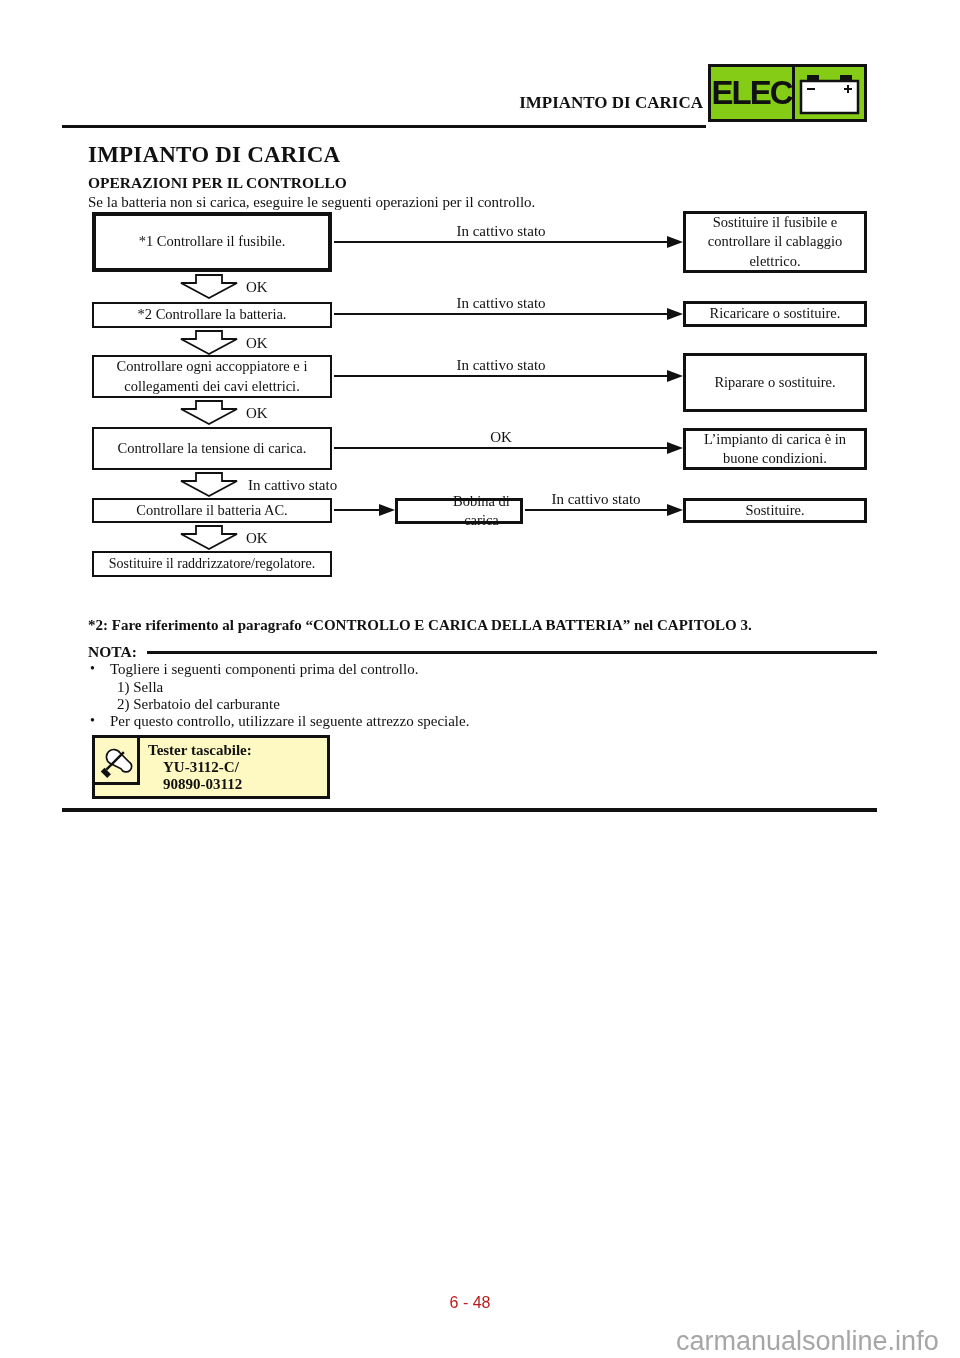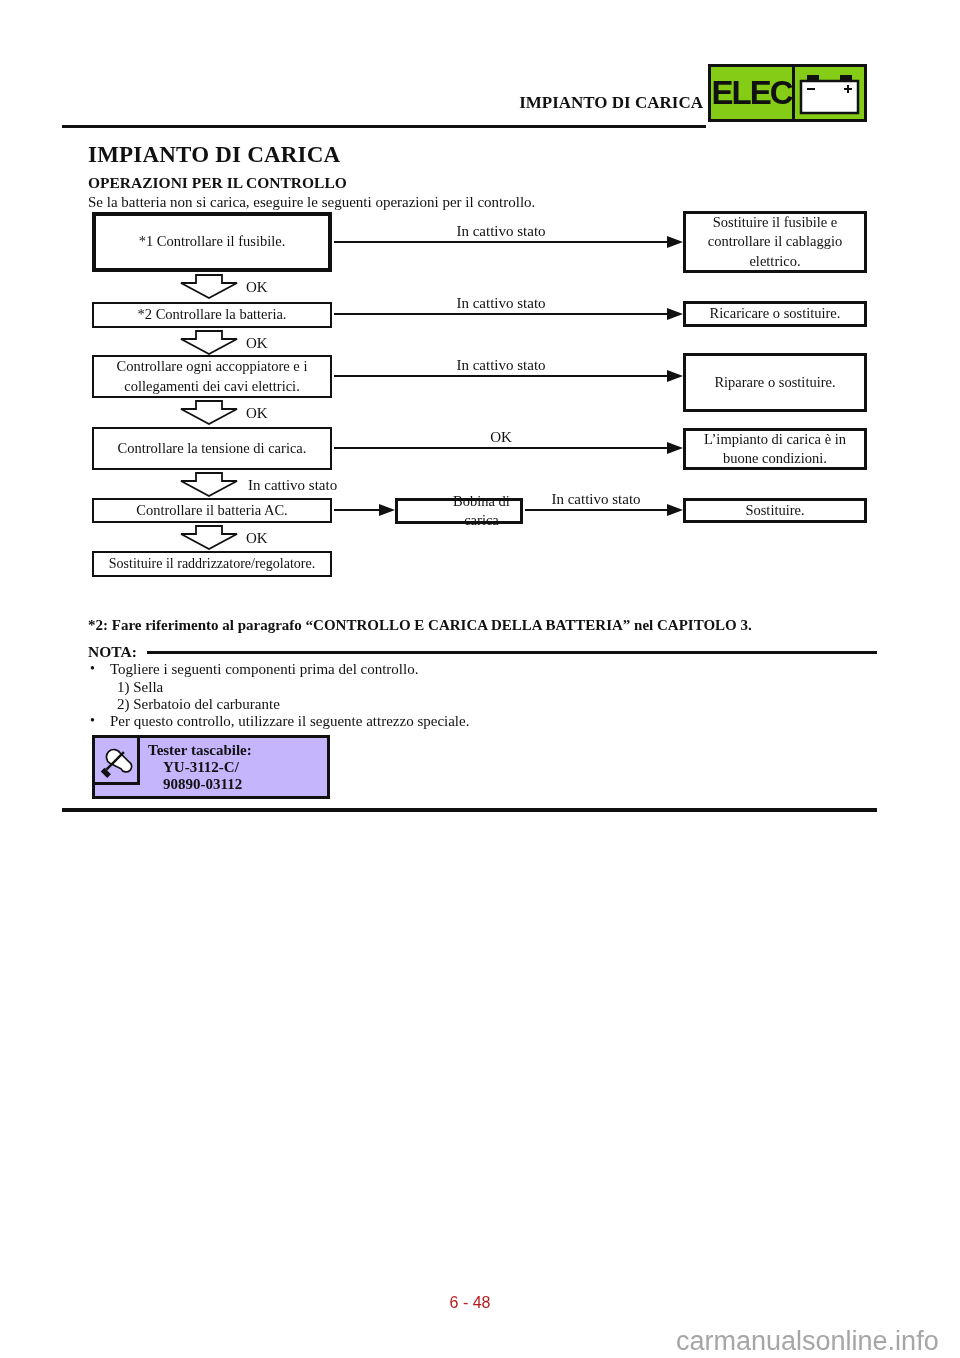--- a/index.html
+++ b/index.html
@@ -30,21 +30,21 @@
   .ok-label{font-size:15px;}
   .small-fit{font-size:14px;white-space:nowrap;}
   
   .footnote{font-weight:bold;font-size:15px;white-space:nowrap;}
   .nota-label{font-weight:bold;font-size:15.5px;}
   .nota-rule{height:2.5px;background:#111;}
   .bullet-line{font-size:15px;display:flex;}
   .bullet-glyph{width:20px;font-size:14px;}
   .divider{height:3.5px;background:#111;}
   
-  .tool-box{box-sizing:border-box;border:3px solid #111;background:#c4b5fd;padding-left:18px;}
+  .tool-box{box-sizing:border-box;border:3px solid #111;background:#fef9c3;padding-left:18px;}
   .tool-icon-box{position:absolute;left:0;top:0;width:42px;height:44px;border-right:3px solid #111;border-bottom:3px solid #111;
     display:flex;align-items:center;justify-content:center;}
   .tool-text{position:absolute;left:53px;top:4px;font-weight:bold;font-size:15px;line-height:17px;}
   .tool-text .ind{margin-left:15px;}
   
   .page-num{font-family:"Liberation Sans",sans-serif;font-size:16px;color:#b91c1c;text-align:center;}
   .watermark{font-family:"Liberation Sans",sans-serif;font-size:27px;color:#a6a6a6;}
 </style>
 </head>
 <body>

